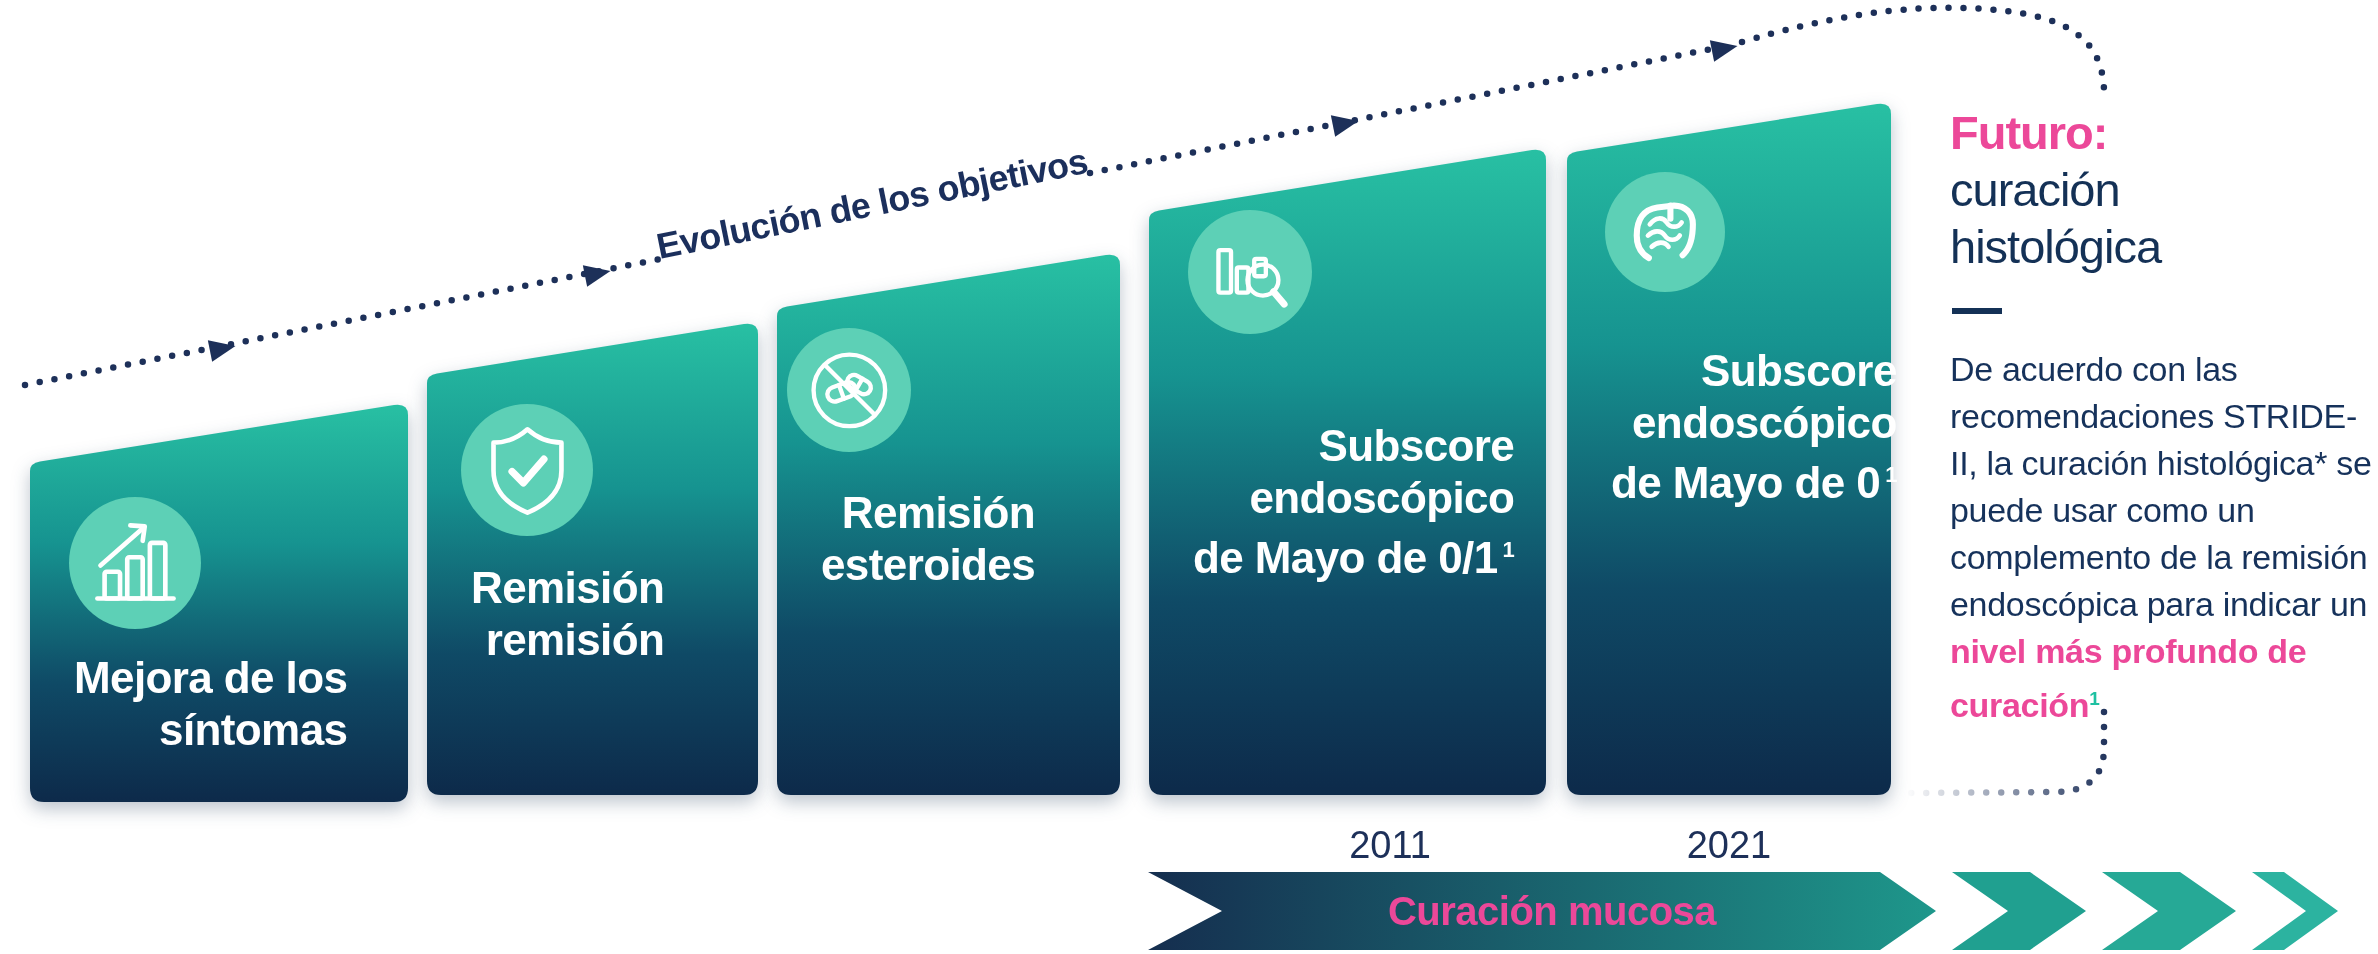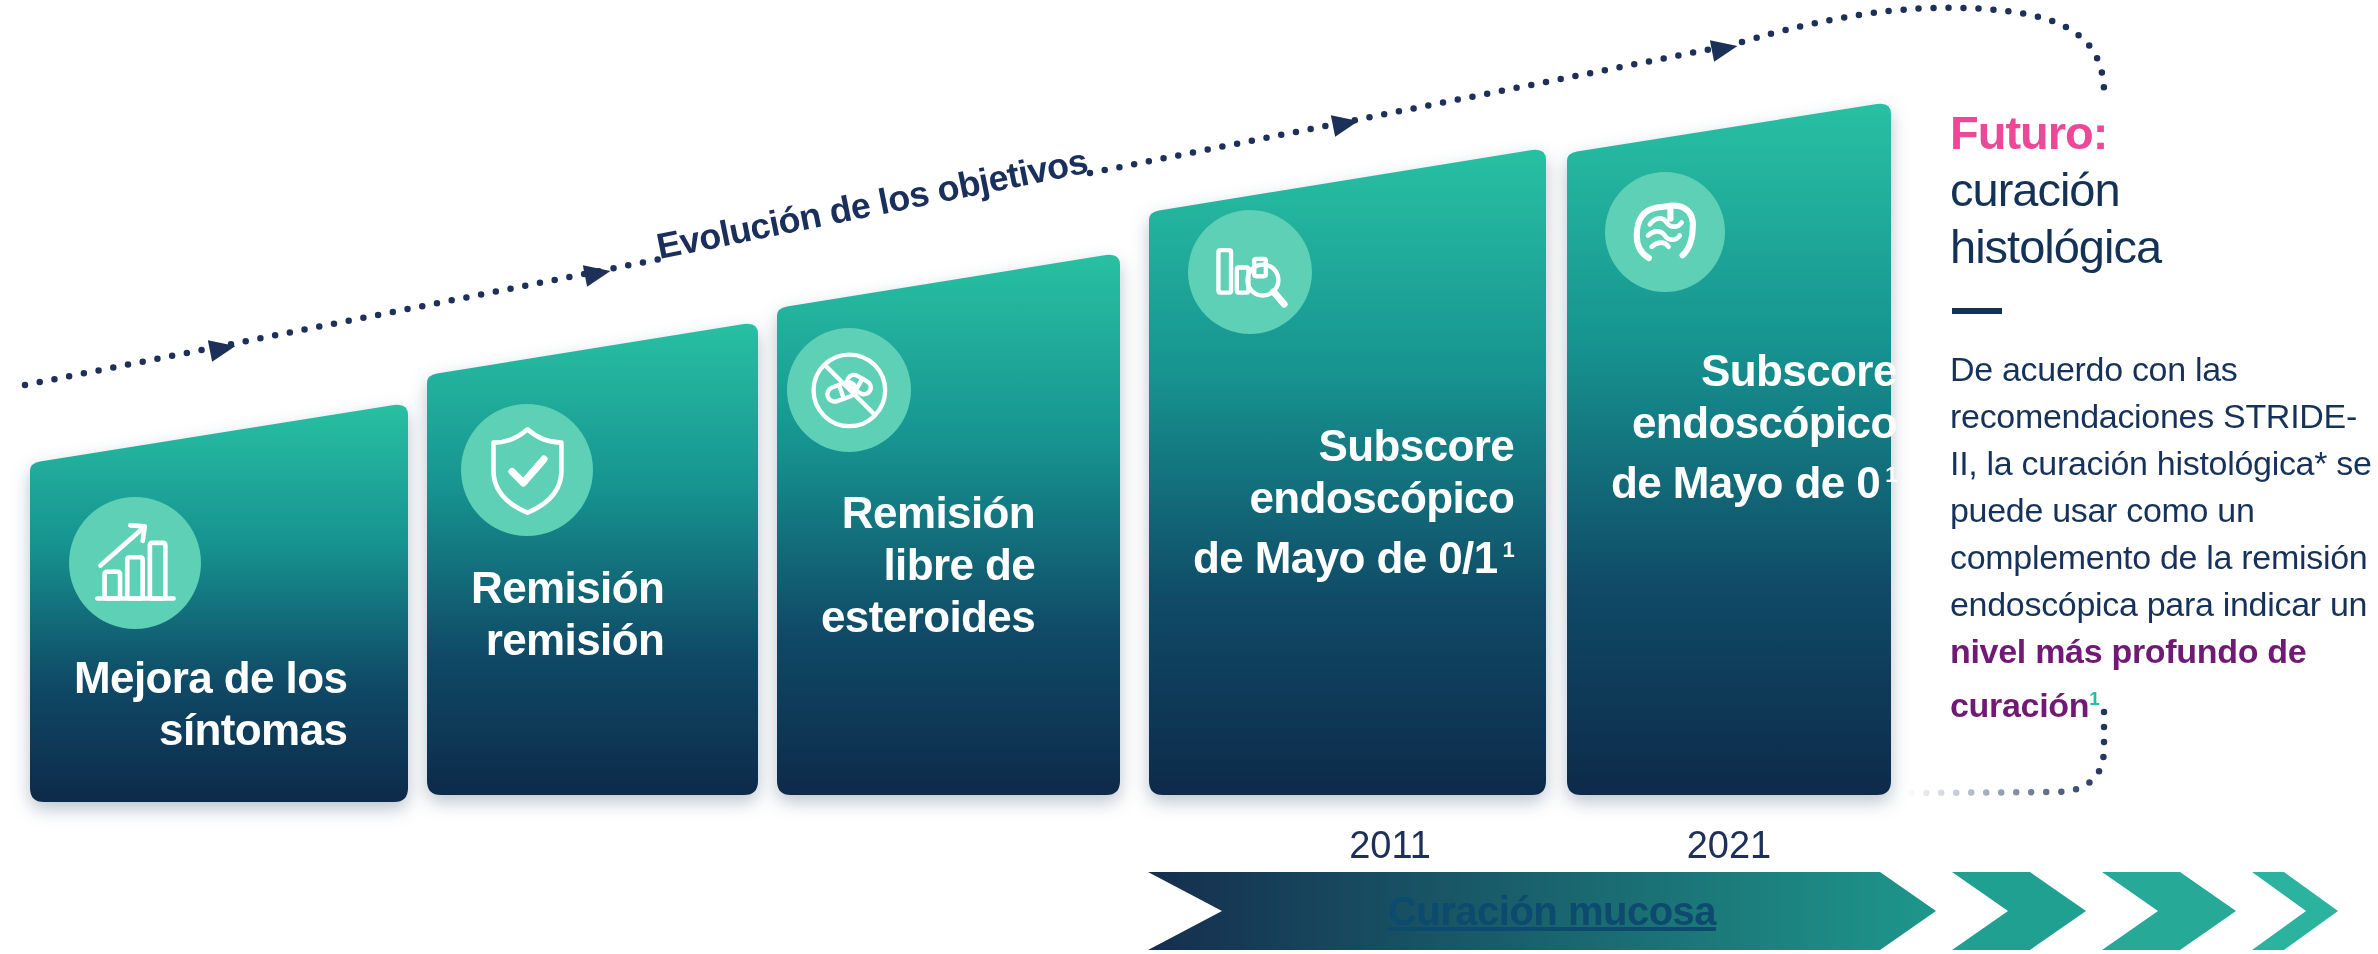--- a/index.html
+++ b/index.html
@@ -12,28 +12,28 @@
   .card-bg{position:absolute;left:0;top:0;filter:drop-shadow(0 7px 9px rgba(13,42,74,0.28));}
   .icon-circle{position:absolute;border-radius:50%;background:#5dd0b6;display:flex;align-items:center;justify-content:center;z-index:3;}
   .icon-circle svg{width:78%;height:78%;}
   .card-text{position:absolute;z-index:3;color:#ffffff;font-weight:bold;font-size:44px;line-height:52px;letter-spacing:-0.6px;white-space:nowrap;}
   .card-text sup{font-size:22px;margin-left:5px;font-weight:bold;}
   
   .timeline-label{position:absolute;z-index:4;color:#1b2f5c;font-weight:bold;font-size:36px;letter-spacing:-0.6px;transform:translate(-50%,-50%) rotate(-11.4deg);white-space:nowrap;}
   
   .year-label{position:absolute;z-index:3;color:#1d3059;font-size:38px;text-align:center;width:180px;}
   
-  .banner-label{position:absolute;z-index:3;color:#0c4a6e;font-weight:bold;font-size:40px;letter-spacing:-0.5px;text-align:center;line-height:78px;text-decoration:underline;}
+  .banner-label{position:absolute;z-index:3;color:#ec4899;font-weight:bold;font-size:40px;letter-spacing:-0.5px;text-align:center;line-height:78px;}
   
   .future-panel{position:absolute;left:1950px;top:104px;width:438px;z-index:3;}
   .future-heading{font-size:47px;line-height:57px;color:#143156;letter-spacing:-1px;}
   .future-heading .accent{color:#ec4899;font-weight:bold;}
   .divider{width:50px;height:6px;background:#143156;margin:33px 2px 0 2px;}
   .future-body{margin:32px 0 0 0;font-size:34px;line-height:47px;color:#16325b;letter-spacing:-0.3px;width:432px;}
-  .future-body .accent-bold{color:#701a75;font-weight:bold;}
+  .future-body .accent-bold{color:#ec4899;font-weight:bold;}
   .future-body sup{font-size:19px;color:#1ec1a1;font-weight:bold;}
   .iconstroke{fill:none;stroke:#ffffff;stroke-linecap:round;stroke-linejoin:round;}
 </style>
 </head>
 <body>
 
 <div id="canvas">
 
   <svg width="0" height="0" style="position:absolute" aria-hidden="true">
     <defs>
@@ -132,21 +132,20 @@
         </g>
         <g transform="rotate(30 60 44)">
           <rect x="47" y="37" width="26" height="14" rx="7"></rect>
           <line x1="60" y1="37" x2="60" y2="51"></line>
         </g>
         <path d="M25 24 L76 75"></path>
       </svg>
     </div>
     <div class="card-text" style="left:44px;top:234px;">
       <div>Remisión</div>
-      <div>libre de</div>
       <div>esteroides</div>
     </div>
   </div>
 
   <div class="card" style="left:1149px;top:148px;width:397px;height:647px;">
     <svg class="card-bg" width="397" height="647" viewBox="0 0 397 647">
       <path d="M0,633 L0,72 Q0,64 10,62.4 L383,2 Q397,0 397,12 L397,633 Q397,647 383,647 L14,647 Q0,647 0,633 Z" fill="url(#cardGrad)"></path>
     </svg>
     <div class="icon-circle" style="left:39px;top:62px;width:124px;height:124px;">
       <svg viewBox="0 0 100 100" class="iconstroke" stroke-width="4.5">

